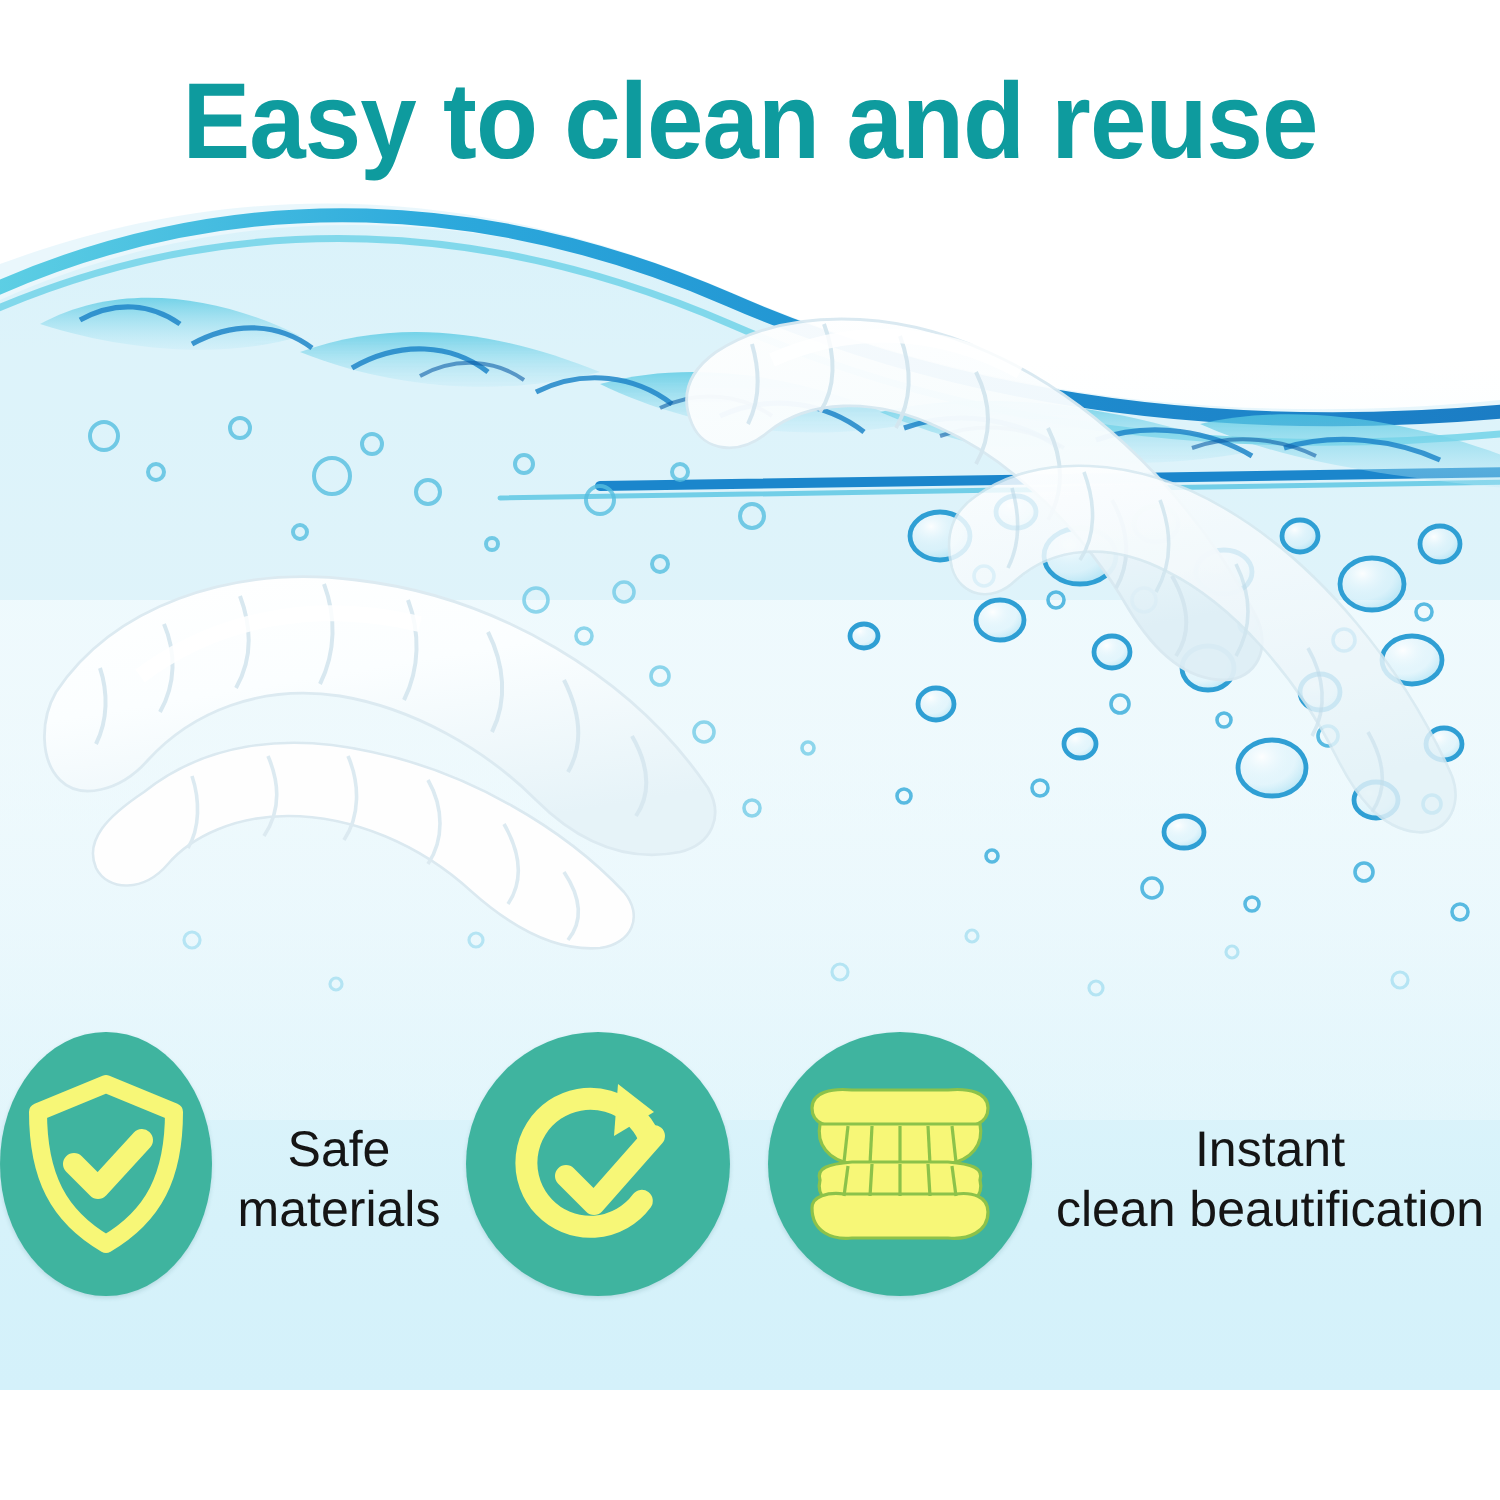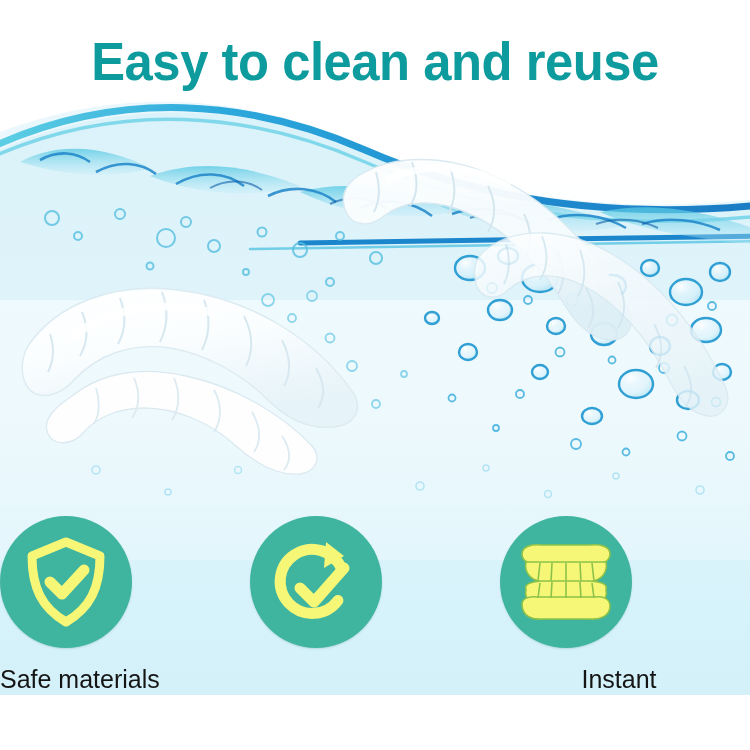--- a/index.html
+++ b/index.html
@@ -69,22 +69,22 @@
     width: 750px;
     height: 234px;
     z-index: 25;
     display: flex;
     align-items: flex-start;
   }
   .feature {
     position: relative;
     flex: 1 1 0;
     display: flex;
-    flex-direction: column;
-    align-items: flex-start;
+    flex-direction: row;
+    align-items: center;
   }
   .feature .circle {
     width: 132px;
     height: 132px;
     border-radius: 50%;
     background: #3fb49f;
     display: flex;
     align-items: center;
     justify-content: center;
     box-shadow: 0 1px 2px rgba(40,110,110,0.18);
@@ -423,18 +423,18 @@
               <path d="M24,45 L22,60"></path>
               <path d="M36,44 L35,60"></path>
               <path d="M50,44 L50,60"></path>
               <path d="M64,44 L65,60"></path>
               <path d="M76,45 L78,60"></path>
             </g>
           </svg>
         </span>
       </div>
       <div class="caption">Instant
-teeth beautification</div>
+clean beautification</div>
     </div>
 
   </div>
 
 </div>
 
 </body></html>

